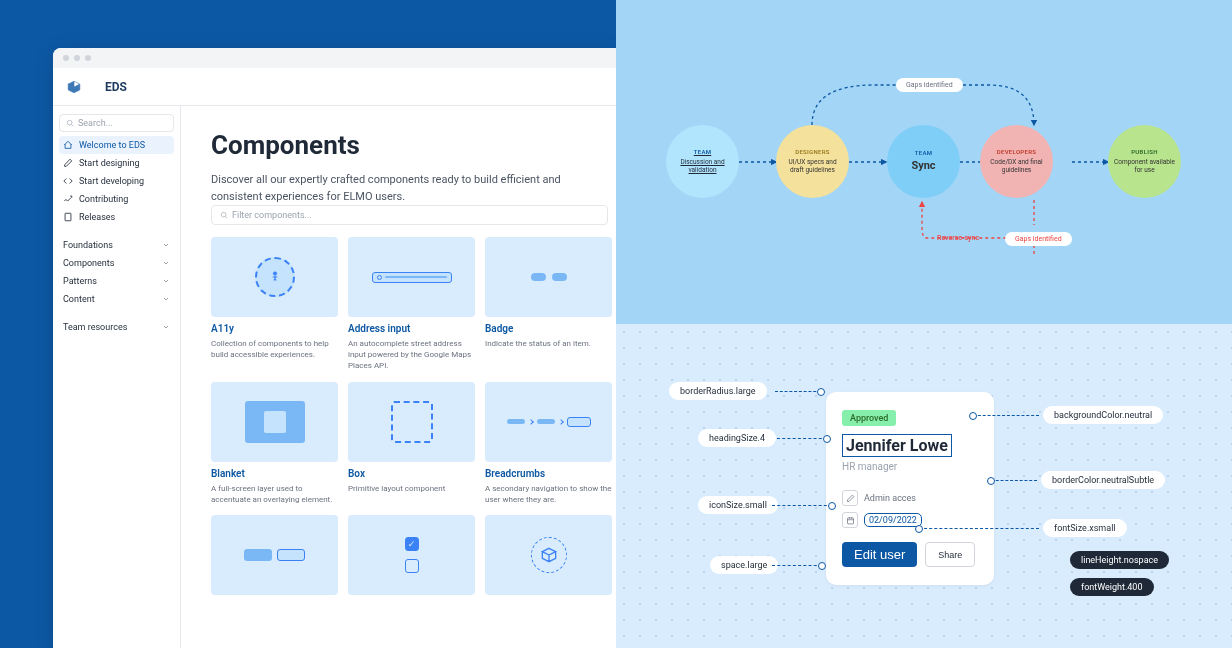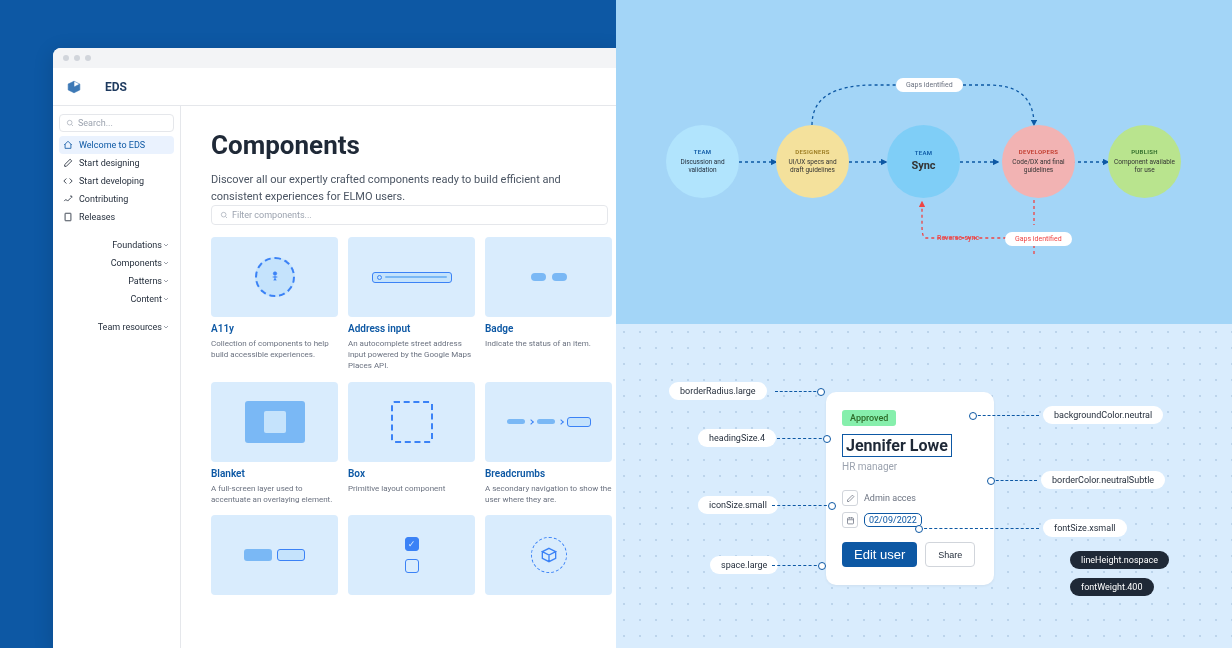--- a/index.html
+++ b/index.html
@@ -13,42 +13,42 @@
 .logo-icon { color: #0d58a4; display: flex; align-items: center; margin-right: 8px; }
 .logo-text { font-weight: 700; font-size: 12px; color: #1e3a5f; padding-left: 16px; }
 .window-body { flex: 1; display: flex; overflow: hidden; }
 .sidebar { width: 128px; border-right: 1px solid #e5e7eb; display: flex; flex-direction: column; padding: 8px 6px; font-size: 9px; overflow: hidden; }
 .search-box { display: flex; align-items: center; border: 1px solid #e5e7eb; border-radius: 4px; padding: 3px 6px; margin-bottom: 4px; color: #9ca3af; gap: 4px; }
 .search-box svg { width: 8px; height: 8px; }
 .nav-item { display: flex; align-items: center; gap: 6px; padding: 4px 4px; color: #1f2937; border-radius: 4px; cursor: pointer; }
 .nav-item.active { background: #eaf2fe; color: #0d58a4; }
 .nav-item svg { width: 10px; height: 10px; flex-shrink: 0; stroke: currentColor; }
 .nav-label { font-size: 9px; }
-.nav-section { display: flex; align-items: center; justify-content: flex-end; padding: 4px 4px; cursor: pointer; color: #1f2937; }
+.nav-section { display: flex; align-items: center; justify-content: space-between; padding: 4px 4px; cursor: pointer; color: #1f2937; }
 .nav-section svg.chev { width: 8px; height: 8px; stroke: #6b7280; }
 .sidebar-divider { height: 10px; }
 .main-content { flex: 1; padding: 24px 0 0 30px; overflow: hidden; }
 .page-title { font-size: 26px; font-weight: 700; color: #1f2937; margin-bottom: 12px; }
 .page-subtitle { font-size: 11px; color: #4b5563; line-height: 1.5; max-width: 360px; }
 .filter-box { display: flex; align-items: center; border: 1px solid #e5e7eb; border-radius: 4px; padding: 4px 8px; color: #9ca3af; font-size: 9px; margin-bottom: 12px; gap: 4px; max-width: 397px; }
 .filter-box svg { width: 8px; height: 8px; }
 .cards-grid { display: grid; grid-template-columns: repeat(3, 127px); gap: 10px; }
 .card { display: flex; flex-direction: column; }
 .card-preview { width: 127px; height: 80px; background: #d9ecfd; border-radius: 4px; display: flex; align-items: center; justify-content: center; margin-bottom: 6px; position: relative; }
 .card-preview svg { stroke: #3b82f6; fill: none; }
 .card-title { font-size: 10px; font-weight: 600; color: #0d58a4; margin-bottom: 4px; }
 .card-desc { font-size: 8px; color: #6b7280; line-height: 1.4; }
 
 .right-panel { width: 616px; display: flex; flex-direction: column; }
 .diagram-section { height: 324px; background: #a3d5f7; position: relative; }
 .circle { position: absolute; width: 73px; height: 73px; border-radius: 50%; display: flex; flex-direction: column; align-items: center; justify-content: center; text-align: center; font-size: 6.5px; line-height: 1.3; }
 .circle-label { font-size: 6px; font-weight: 600; letter-spacing: 0.3px; margin-bottom: 2px; }
 .circle.sync { background: #7fcef7; }
 .circle.sync .circle-text { font-size: 11px; font-weight: 700; }
-.circle.team { background: #b1e4fd; color: #1f2937; }
+.circle.team { background: #b1e4fd; color: #1f2937; text-decoration: underline; }
 .circle.designers { background: #f4e19c; }
 .circle.developers { background: #f2b3b3; }
 .circle.publish { background: #b9e48e; }
 .pill { position: absolute; background: #fff; border-radius: 10px; padding: 3px 10px; font-size: 7px; color: #6b7280; }
 .pill.red { color: #ef4444; }
 .arrow-label { position: absolute; font-size: 7px; color: #ef4444; font-weight: 500; }
 
 .tokens-section { height: 324px; background: #d9ecfd; position: relative; overflow: hidden; }
 .dots-bg { position: absolute; inset: 0; background-image: radial-gradient(circle, rgba(100,140,180,0.25) 1px, transparent 1px); background-size: 16px 16px; }
 .profile-card { position: absolute; left: 210px; top: 68px; width: 168px; background: #fff; border-radius: 10px; padding: 18px 16px; box-shadow: 0 1px 3px rgba(0,0,0,0.06); }
@@ -322,21 +322,21 @@
         <div style="padding:0 6px;">Discussion and validation</div>
       </div>
       <div class="circle designers" style="left:160px;top:125px;">
         <div class="circle-label" style="color:#9a7a1f;">DESIGNERS</div>
         <div style="padding:0 5px;">UI/UX specs and draft guidelines</div>
       </div>
       <div class="circle sync" style="left:271px;top:125px;">
         <div class="circle-label" style="color:#0d58a4;">TEAM</div>
         <div class="circle-text">Sync</div>
       </div>
-      <div class="circle developers" style="left:386px;top:125px;">
+      <div class="circle developers" style="left:364px;top:125px;">
         <div class="circle-label" style="color:#c0392b;">DEVELOPERS</div>
         <div style="padding:0 5px;">Code/DX and final guidelines</div>
       </div>
       <div class="circle publish" style="left:492px;top:125px;">
         <div class="circle-label" style="color:#2d6b28;">PUBLISH</div>
         <div style="padding:0 5px;">Component available for use</div>
       </div>
 
       <div class="pill" style="left:280px;top:78px;">Gaps identified</div>
       <div class="pill red" style="left:389px;top:232px;">Gaps identified</div>

